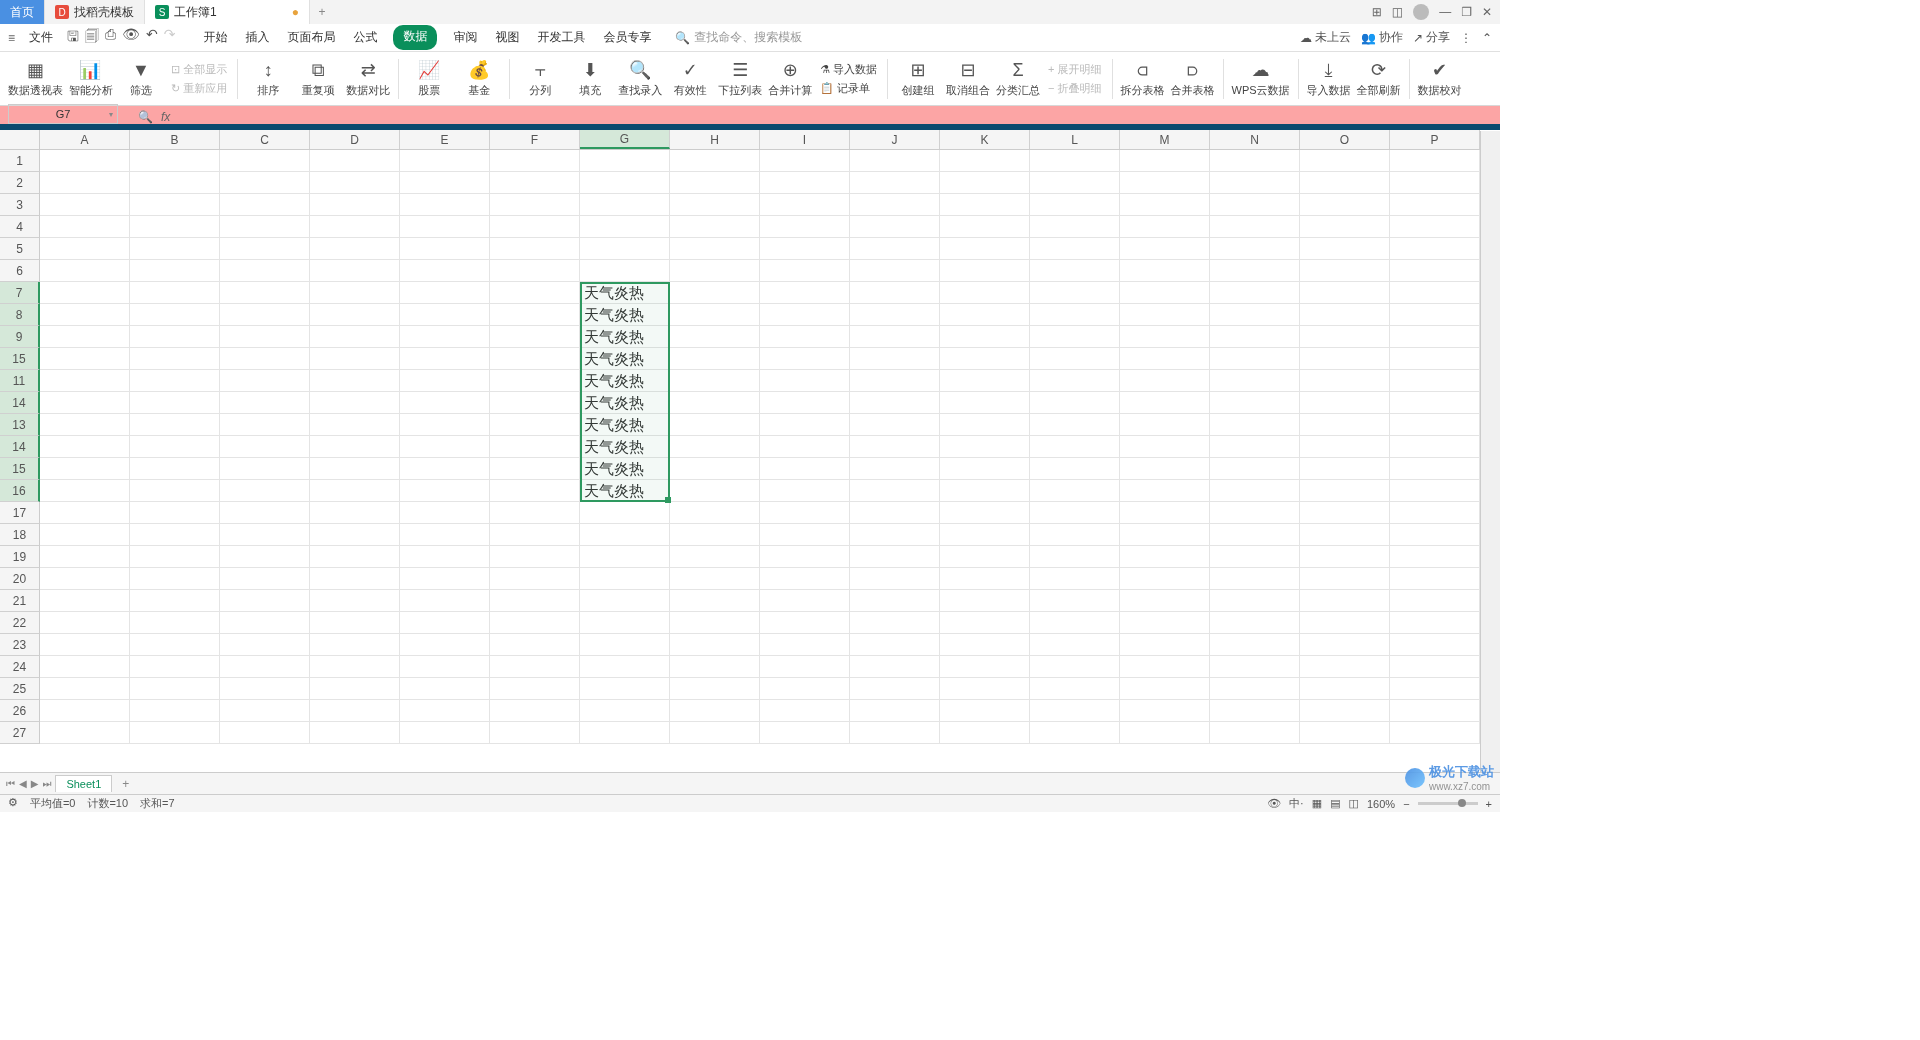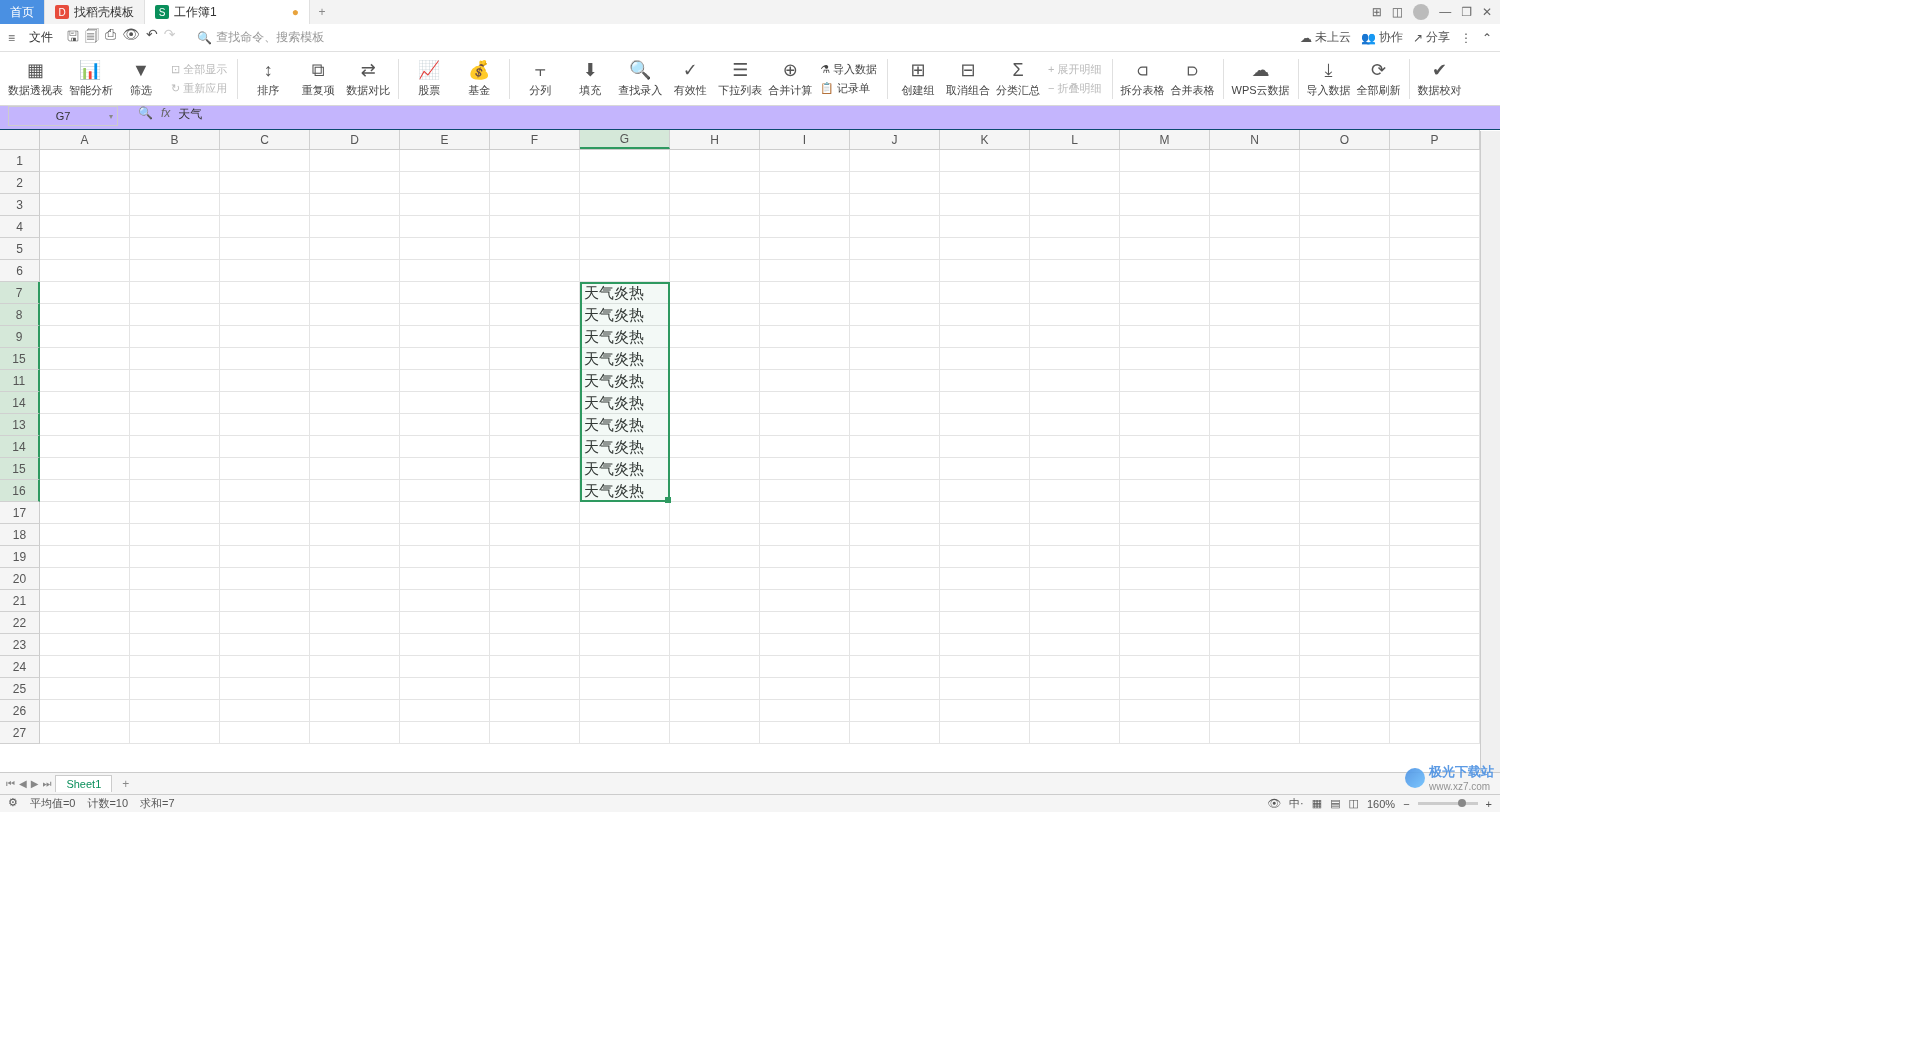--- a/index.html
+++ b/index.html
@@ -24,21 +24,21 @@
 .search-cmd{margin-left:14px;display:flex;align-items:center;gap:4px;color:#999;cursor:text;}
 .menubar-right{margin-left:auto;display:flex;align-items:center;gap:10px;color:#555;}
 .menubar-right .item{display:flex;align-items:center;gap:3px;cursor:pointer;}
 .ribbon{height:54px;background:#fff;border-bottom:1px solid #d8d8d8;display:flex;align-items:center;padding:2px 8px;gap:6px;overflow:hidden;}
 .rgroup{display:flex;flex-direction:column;align-items:center;justify-content:center;min-width:44px;height:50px;cursor:pointer;font-size:11px;color:#444;gap:2px;}
 .rgroup .ricon{font-size:18px;color:#555;}
 .rgroup-row{display:flex;flex-direction:column;gap:2px;font-size:11px;color:#444;justify-content:center;height:50px;}
 .rgroup-row .ritem{display:flex;align-items:center;gap:3px;cursor:pointer;padding:1px 2px;}
 .rgroup-row .ritem.disabled{color:#bbb;}
 .rsep{width:1px;height:40px;background:#e0e0e0;margin:0 2px;}
-.formulabar{height:24px;border-bottom:1px solid #0c4a6e;display:flex;align-items:flex-start;background:#c4b5fd;}
+.formulabar{height:24px;border-bottom:6px solid #0c4a6e;display:flex;align-items:flex-end;background:#fca5a5;}
 .namebox{width:110px;height:20px;border:1px solid #ccc;display:flex;align-items:center;justify-content:center;font-size:11px;margin-left:8px;position:relative;}
 .namebox::after{content:"▾";position:absolute;right:4px;color:#888;font-size:8px;}
 .fx-icons{display:flex;gap:8px;margin-left:20px;color:#666;}
 .fx-input{flex:1;padding:0 8px;font-size:12px;}
 .grid-area{position:relative;background:#fff;}
 .col-headers{display:flex;height:20px;border-bottom:1px solid #ccc;}
 .corner{width:40px;border-right:1px solid #ccc;background:#f5f5f5;}
 .colh{border-right:1px solid #d0d0d0;background:#f5f5f5;display:flex;align-items:center;justify-content:center;font-size:12px;color:#555;cursor:pointer;}
 .colh.sel{background:#d5e8d9;border-bottom:2px solid #2e9960;}
 .grid-body{display:flex;}
@@ -98,20 +98,31 @@
         <span>文件</span>
       </div>
     <div class="qa-icons">
       <span>🖫</span>
       <span>🗐</span>
       <span>⎙</span>
       <span>👁</span>
       <span>↶</span>
       <span style="color:#ccc;">↷</span>
     </div>
+    <div class="tabs-menu">
+      <span>开始</span>
+      <span>插入</span>
+      <span>页面布局</span>
+      <span>公式</span>
+      <span class="active">数据</span>
+      <span>审阅</span>
+      <span>视图</span>
+      <span>开发工具</span>
+      <span>会员专享</span>
+    </div>
     <div class="search-cmd">
       <span>🔍</span>
       <span>查找命令、搜索模板</span>
     </div>
   </div>
   <div class="menubar-right">
     <div class="item">
         <span>☁</span>
         <span>未上云</span>
       </div>
@@ -262,21 +273,20 @@
 </div>
 
 <div class="formulabar">
   <div class="namebox">
       <span>G7</span>
     </div>
   <div class="fx-icons">
     <span>🔍</span>
     <span style="font-style:italic;">fx</span>
   </div>
-  <div class="fx-input"><span>天气</span></div>
 </div>
 
 <div class="grid-area" id="grid" style="height: 614px;">
     <div class="col-headers">
       <div class="corner"></div>
       <div class="colh" style="width:90px">A</div>
       <div class="colh" style="width:90px">B</div>
       <div class="colh" style="width:90px">C</div>
       <div class="colh" style="width:90px">D</div>
       <div class="colh" style="width:90px">E</div>

